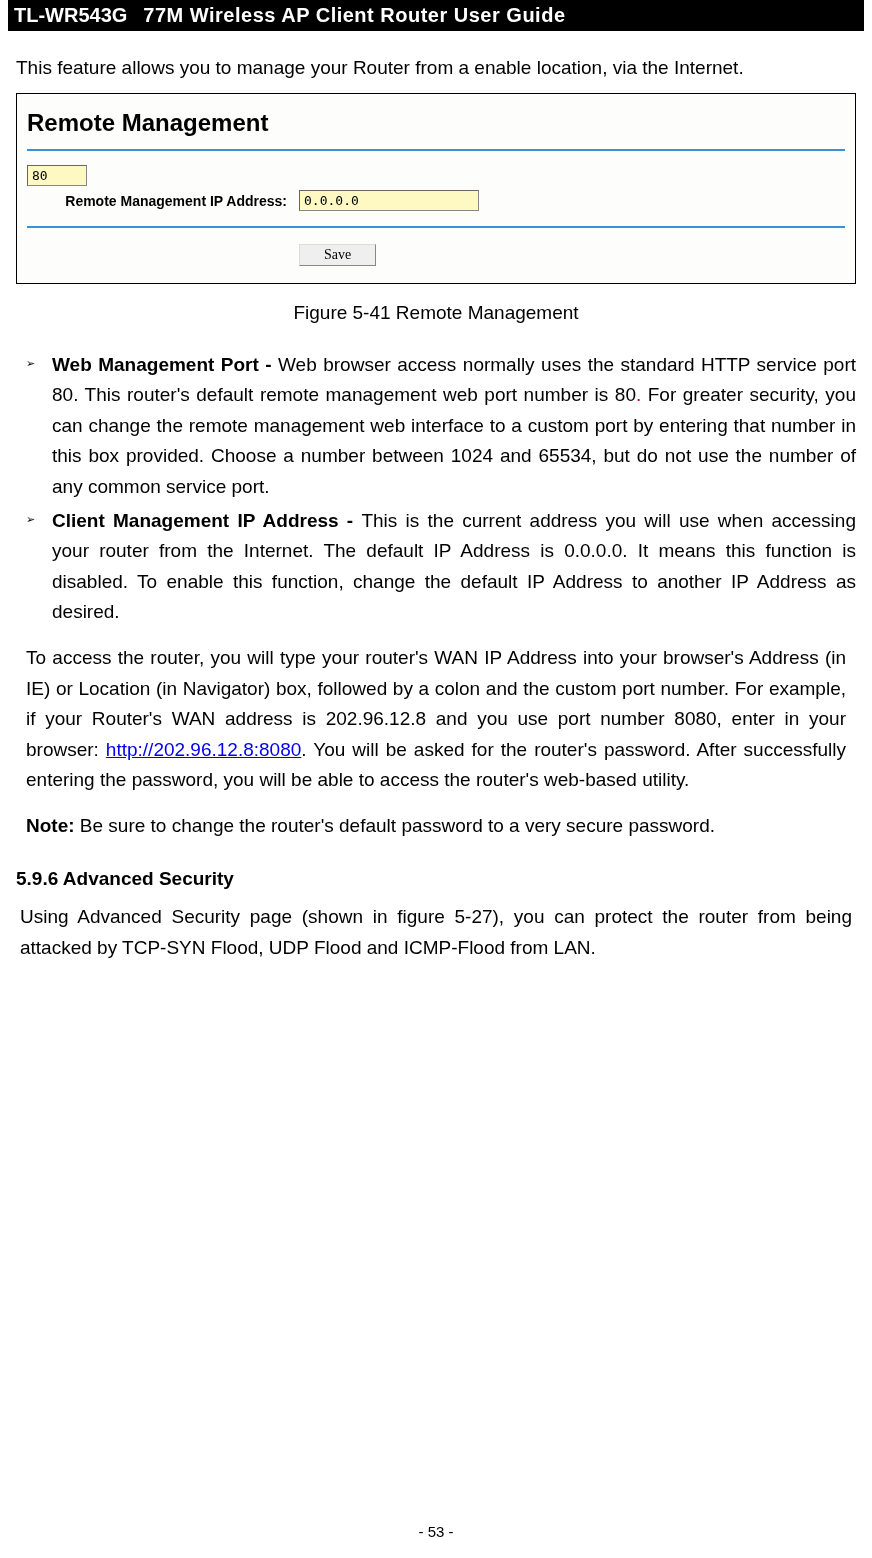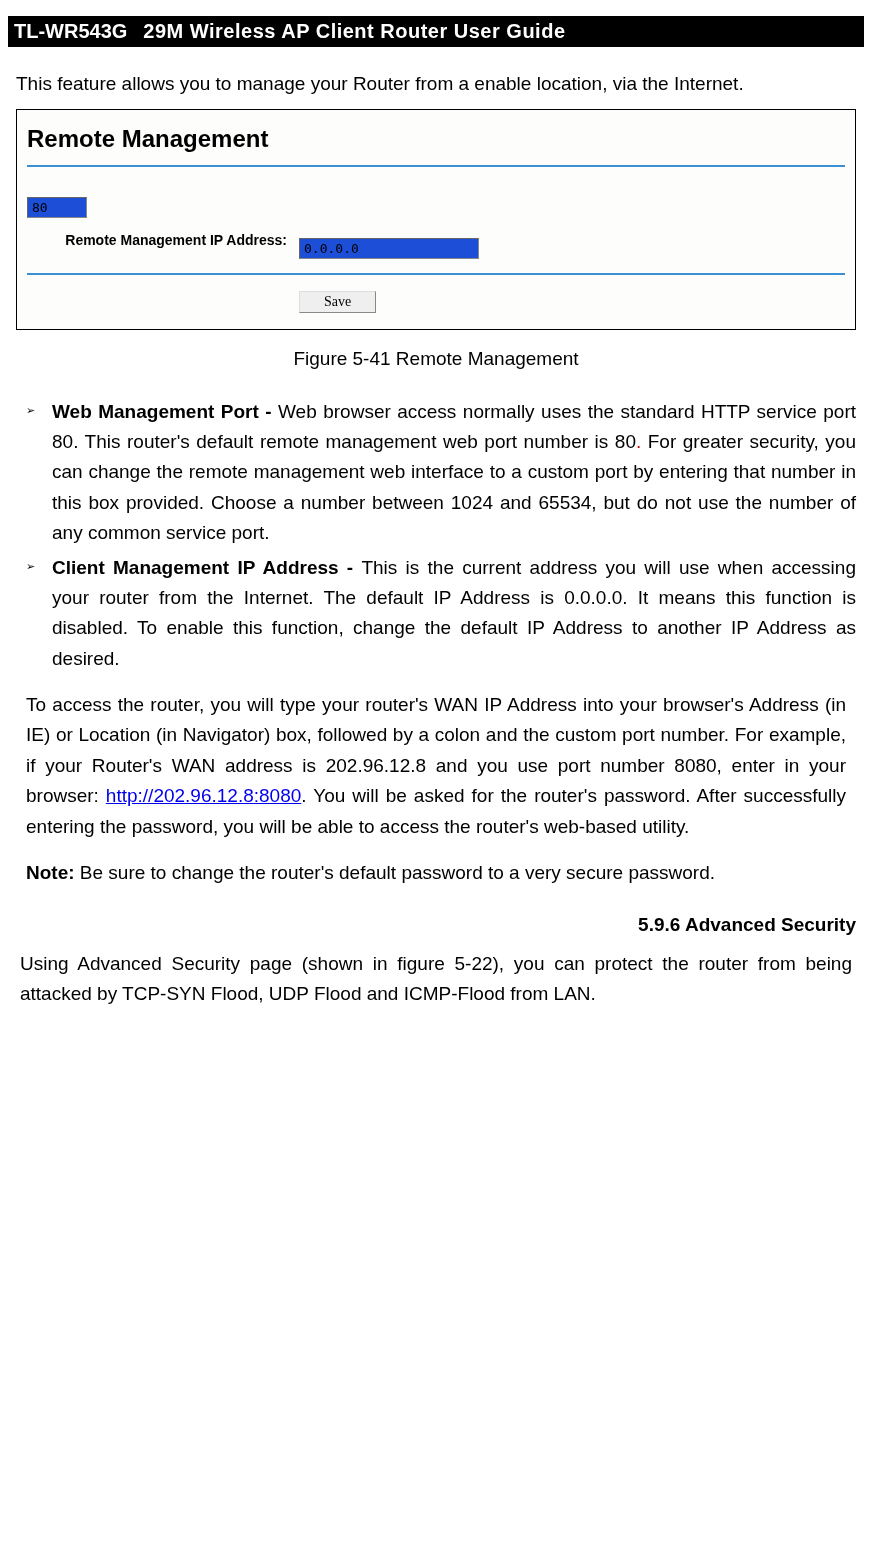--- a/index.html
+++ b/index.html
@@ -6,21 +6,21 @@
     margin: 0;
     padding: 0;
     background: #fff;
     font-family: Arial, Helvetica, sans-serif;
     color: #000;
   }
   .page {
     width: 872px;
     min-height: 1558px;
     box-sizing: border-box;
-    padding: 16px 8px 40px 8px;
+    padding: 0 8px 40px 8px;
     position: relative;
   }
   .header-bar {
     background: #000;
     color: #fff;
     font-weight: bold;
     font-size: 20px;
     padding: 4px 6px;
     display: flex;
     align-items: baseline;
@@ -69,22 +69,21 @@
     padding-right: 12px;
     font-family: Arial, sans-serif;
   }
   .form-input {
     font-family: monospace;
     font-size: 13px;
     padding: 2px 4px;
     border: 1px solid #888;
     border-top-color: #666;
     border-left-color: #666;
-    background: #1d4ed8;
-    margin-top: 16px;
+    background: #fef9c3;
   }
   .input-port { width: 50px; }
   .input-ip { width: 170px; }
   .save-button-row {
     text-align: left;
     padding-left: 272px;
     margin-top: 2px;
   }
   .save-button {
     font-family: Liberation Serif, serif;
@@ -123,40 +122,39 @@
   .para {
     text-align: justify;
     margin: 16px 4px;
   }
   .indent { padding-left: 6px; padding-right: 6px; }
   a.url { color: #0000ee; text-decoration: underline; }
   .section-heading {
     font-weight: bold;
     font-size: 19px;
     margin: 22px 0 8px 0;
-    text-align: right;
   }
   .footer-pagenum {
     position: absolute;
     bottom: 18px;
     left: 0;
     right: 0;
     text-align: center;
     font-size: 15px;
   }
   .red { color: #c00; }
 </style>
 </head>
 <body>
 
 <div class="page">
 
   <div class="header-bar">
     <span class="header-model">TL-WR543G</span>
-    <span class="header-title">29M Wireless AP Client Router User Guide</span>
+    <span class="header-title">77M Wireless AP Client Router User Guide</span>
   </div>
 
   <div class="body">
 
     <p class="intro">This feature allows you to manage your Router from a enable location, via the Internet.</p>
 
     <div class="screenshot-box">
       <div class="panel-title">Remote Management</div>
       <hr class="hr-accent">
 
@@ -190,18 +188,19 @@
     <p class="para indent">
       <span>To access the router, you will type your router's WAN IP Address into your browser's Address (in IE) or Location (in Navigator) box, followed by a colon and the custom port number. For example, if your Router's WAN address is 202.96.12.8 and you use port number 8080, enter in your browser: </span><a href="#" class="url">http://202.96.12.8:8080</a><span>. You will be asked for the router's password. After successfully entering the password, you will be able to access the router's web-based utility.</span>
     </p>
 
     <p class="para indent">
       <span class="bold">Note: </span><span>Be sure to change the router's default password to a very secure password.</span>
     </p>
 
     <div class="section-heading">5.9.6 Advanced Security</div>
 
-    <p class="para" style="margin-top:6px;">Using Advanced Security page (shown in figure 5-22), you can protect the router from being attacked by TCP-SYN Flood, UDP Flood and ICMP-Flood from LAN.</p>
+    <p class="para" style="margin-top:6px;">Using Advanced Security page (shown in figure 5-27), you can protect the router from being attacked by TCP-SYN Flood, UDP Flood and ICMP-Flood from LAN.</p>
 
   </div>
 
+  <div class="footer-pagenum">- 53 -</div>
 
 </div>
 
 </body></html>

